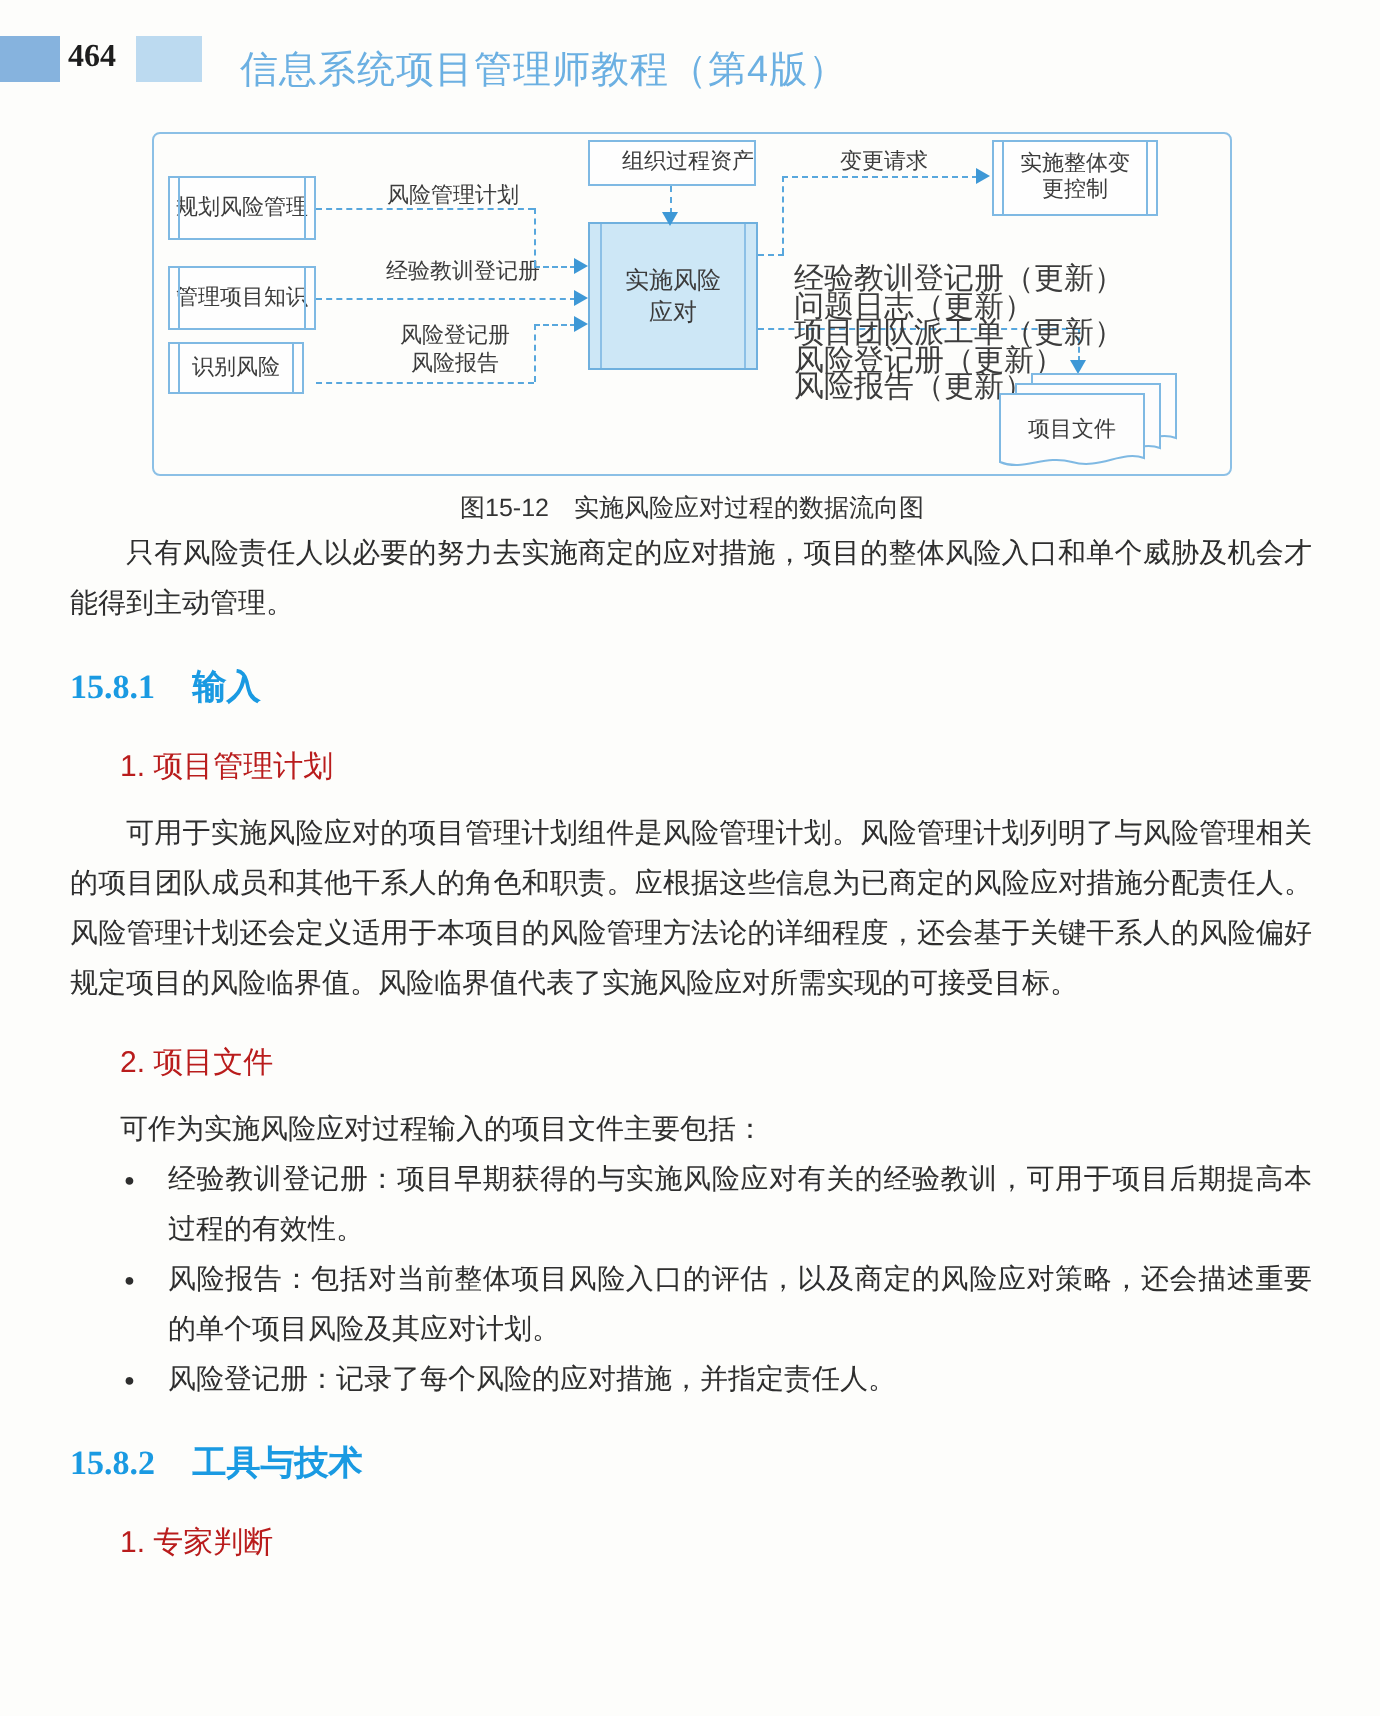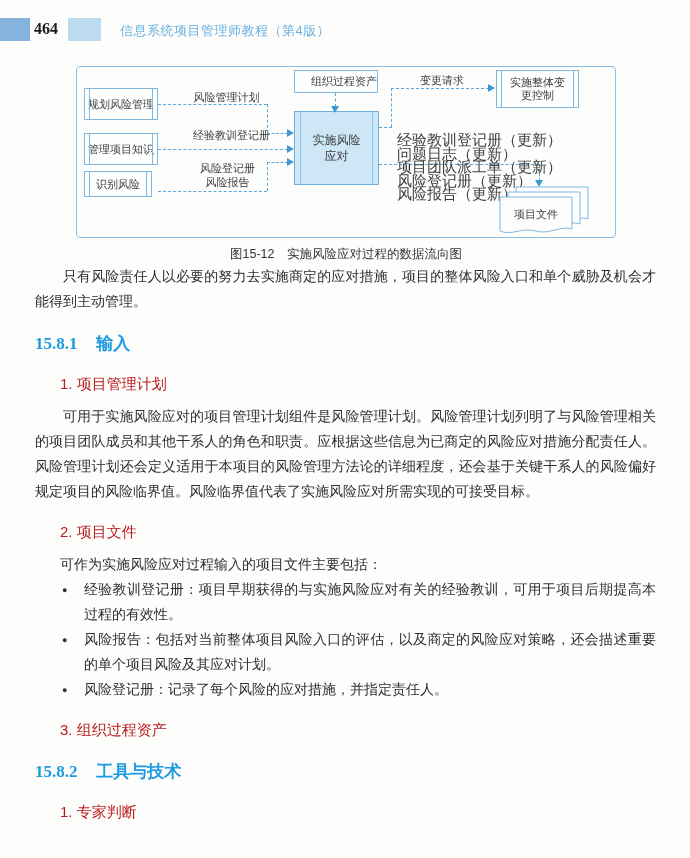--- a/index.html
+++ b/index.html
@@ -8,21 +8,21 @@
     width:690px; height:858px; position:relative;
     background:#fdfdfb; overflow:hidden;
     font-family:"Liberation Sans", sans-serif;
     color:#2e2e2e;
   }
   
   .pagehead { position:absolute; top:18px; left:0; width:690px; height:24px; }
   .hblock1 { position:absolute; left:0; top:0; width:30px; height:23px; background:#86b3de; }
   .hblock2 { position:absolute; left:68px; top:0; width:33px; height:23px; background:#bcdaf0; }
   .hpagenum { position:absolute; left:34px; top:2px; font-family:"Liberation Serif", serif; font-size:16px; font-weight:600; color:#1d1d1d; }
-  .htitle { position:absolute; left:120px; top:4px; font-size:13px; color:#6cb0e2; letter-spacing:0.5px; }
+  .htitle { position:absolute; left:120px; top:4px; font-size:19px; color:#6cb0e2; letter-spacing:0.5px; }
   
   .fig { position:absolute; left:76px; top:66px; width:540px; height:172px;
          border:1px solid #8cc0e6; border-radius:4px; background:#fdfdfb; font-size:11px; color:#3c3c3c; }
   .pbox { position:absolute; border:1px solid #7fb9e3; background:#fefefe;
           display:flex; align-items:center; justify-content:center; text-align:center; line-height:13px; }
   .pbox::before, .pbox::after { content:""; position:absolute; top:0; bottom:0; width:0; border-left:1px solid #7fb9e3; }
   .pbox::before { left:4px; } .pbox::after { right:4px; }
   .sbox { position:absolute; border:1px solid #7fb9e3; background:#fefefe;
           display:flex; align-items:center; justify-content:flex-end; text-align:center; line-height:13px; }
   .cbox { position:absolute; left:217px; top:44px; width:85px; height:74px;
@@ -146,21 +146,20 @@
   <p class="para0">可用于实施风险应对的项目管理计划组件是风险管理计划。风险管理计划列明了与风险管理相关的项目团队成员和其他干系人的角色和职责。应根据这些信息为已商定的风险应对措施分配责任人。风险管理计划还会定义适用于本项目的风险管理方法论的详细程度，还会基于关键干系人的风险偏好规定项目的风险临界值。风险临界值代表了实施风险应对所需实现的可接受目标。</p>
 
   <h3 class="sub">2. 项目文件</h3>
   <p class="lead">可作为实施风险应对过程输入的项目文件主要包括：</p>
   <ul class="blist">
     <li>经验教训登记册：项目早期获得的与实施风险应对有关的经验教训，可用于项目后期提高本过程的有效性。</li>
     <li>风险报告：包括对当前整体项目风险入口的评估，以及商定的风险应对策略，还会描述重要的单个项目风险及其应对计划。</li>
     <li>风险登记册：记录了每个风险的应对措施，并指定责任人。</li>
   </ul>
 
-  <h3 class="sub">3. 组织过程资产</h3>
 
   <h2 class="sec">
     <span class="secnum">15.8.2</span>
     <span>工具与技术</span>
   </h2>
 
   <h3 class="sub">1. 专家判断</h3>
 
 </div>
 

